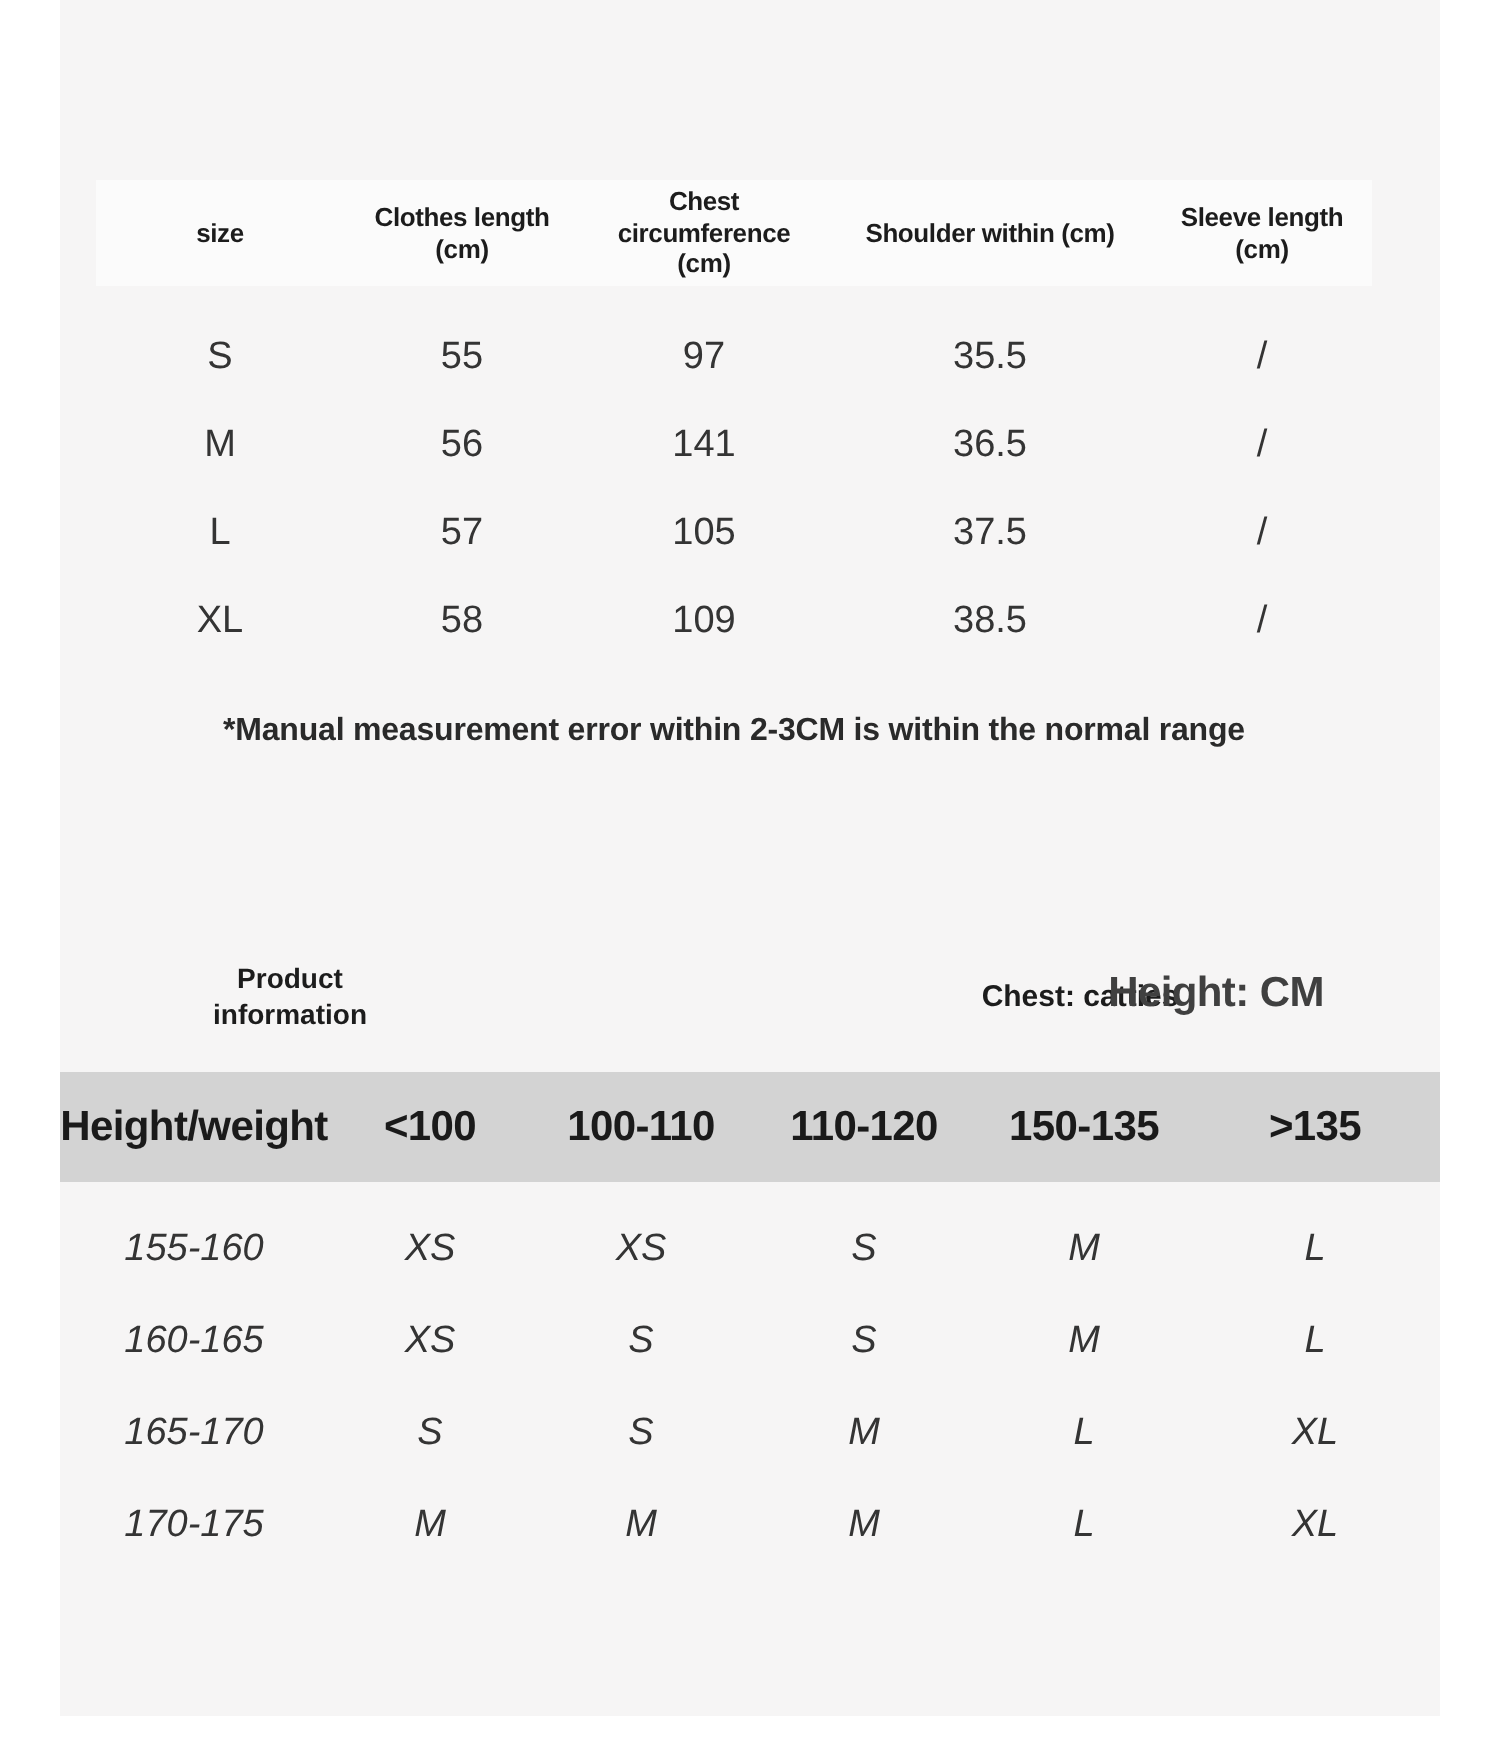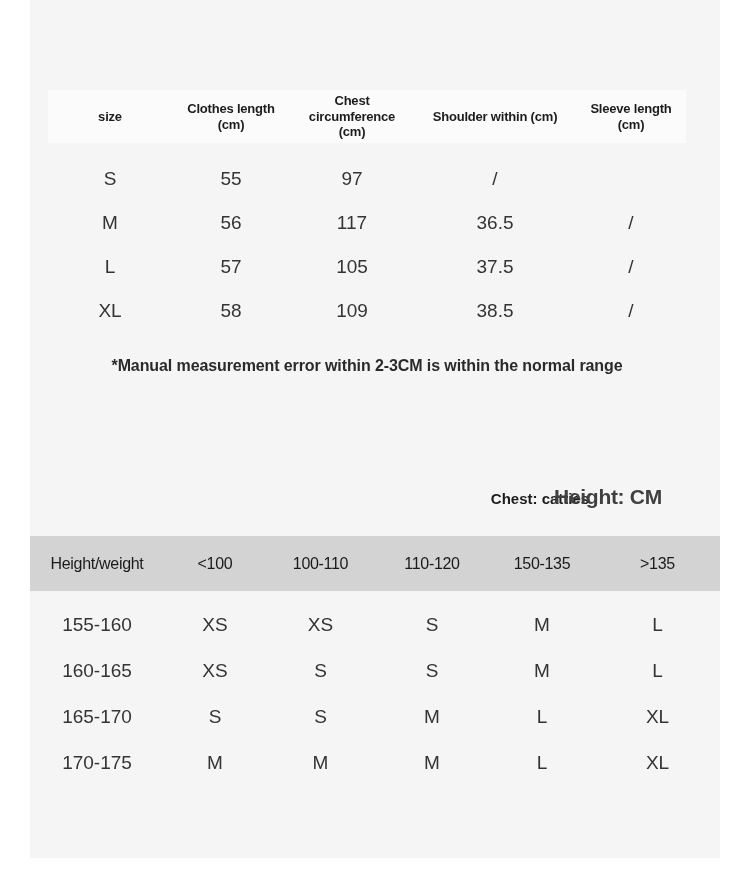--- a/index.html
+++ b/index.html
@@ -122,27 +122,27 @@
     display: grid;
     grid-template-columns: 134px 102px 109px 114px 106px 125px;
     align-items: center;
   }
   .fit-header {
     background: #d3d3d3;
     height: 55px;
   }
   .fit-header .cell {
     text-align: center;
-    font-size: 16px;
-    font-weight: normal;
+    font-size: 21px;
+    font-weight: bold;
     color: #1a1a1a;
     letter-spacing: -0.3px;
   }
   .fit-body { margin-top: 11px; }
-  .fit-row { height: 46px; }
+  .fit-row { height: 46px; font-style: italic; }
   .fit-row .cell {
     text-align: center;
     font-size: 19px;
     font-weight: 400;
     color: #343434;
   }
 </style>
 </head>
 <body>
 
@@ -156,26 +156,27 @@
         <div class="cell">Chest circumference (cm)</div>
         <div class="cell">Shoulder within (cm)</div>
         <div class="cell">Sleeve length (cm)</div>
       </div>
 
       <div class="size-body">
         <div class="cols5 size-row">
           <div class="cell">S</div>
           <div class="cell">55</div>
           <div class="cell">97</div>
+          <div class="cell">35.5</div>
           <div class="cell">/</div>
         </div>
         <div class="cols5 size-row">
           <div class="cell">M</div>
           <div class="cell">56</div>
-          <div class="cell">117</div>
+          <div class="cell">141</div>
           <div class="cell">36.5</div>
           <div class="cell">/</div>
         </div>
         <div class="cols5 size-row">
           <div class="cell">L</div>
           <div class="cell">57</div>
           <div class="cell">105</div>
           <div class="cell">37.5</div>
           <div class="cell">/</div>
         </div>
@@ -186,20 +187,22 @@
           <div class="cell">38.5</div>
           <div class="cell">/</div>
         </div>
       </div>
 
       <div class="note">*Manual measurement error within 2-3CM is within the normal range</div>
     </div>
 
     <div class="fit-section">
       <div class="fit-caption">
+        <div class="product-info">Product
+information</div>
         <div class="weight-unit">Chest: catties</div>
         <div class="height-unit">Height: CM</div>
       </div>
 
       <div class="cols6 fit-header">
         <div class="cell">Height/weight</div>
         <div class="cell">&lt;100</div>
         <div class="cell">100-110</div>
         <div class="cell">110-120</div>
         <div class="cell">150-135</div>

